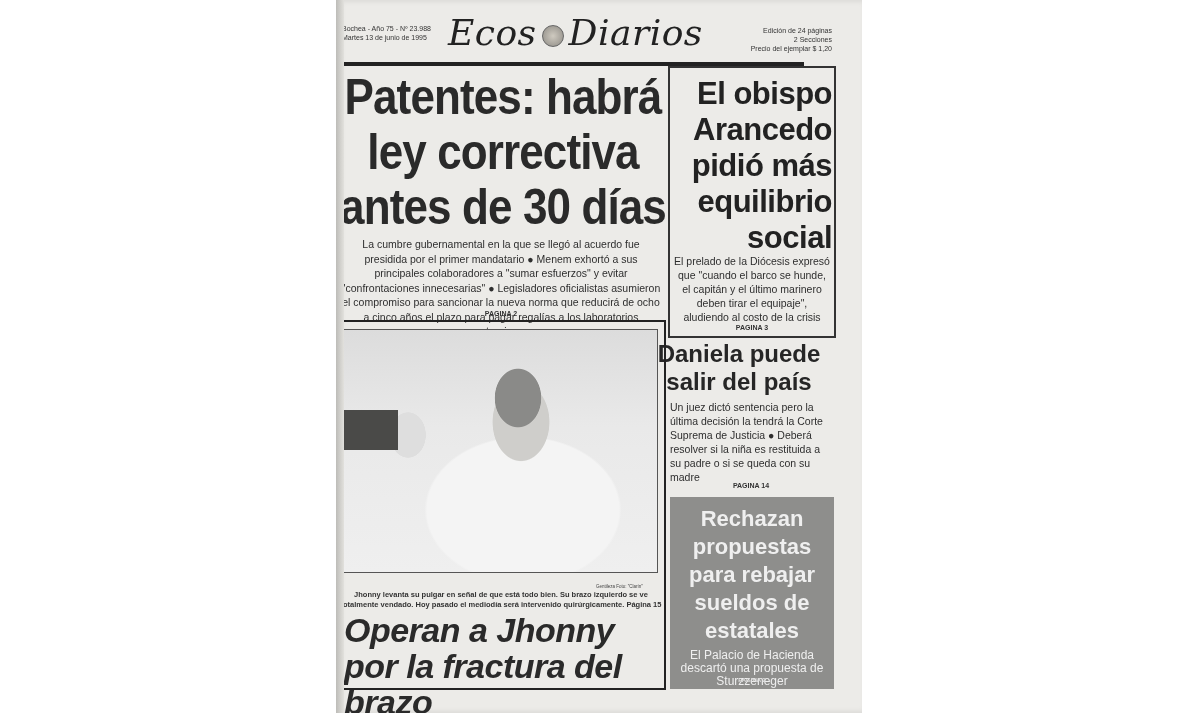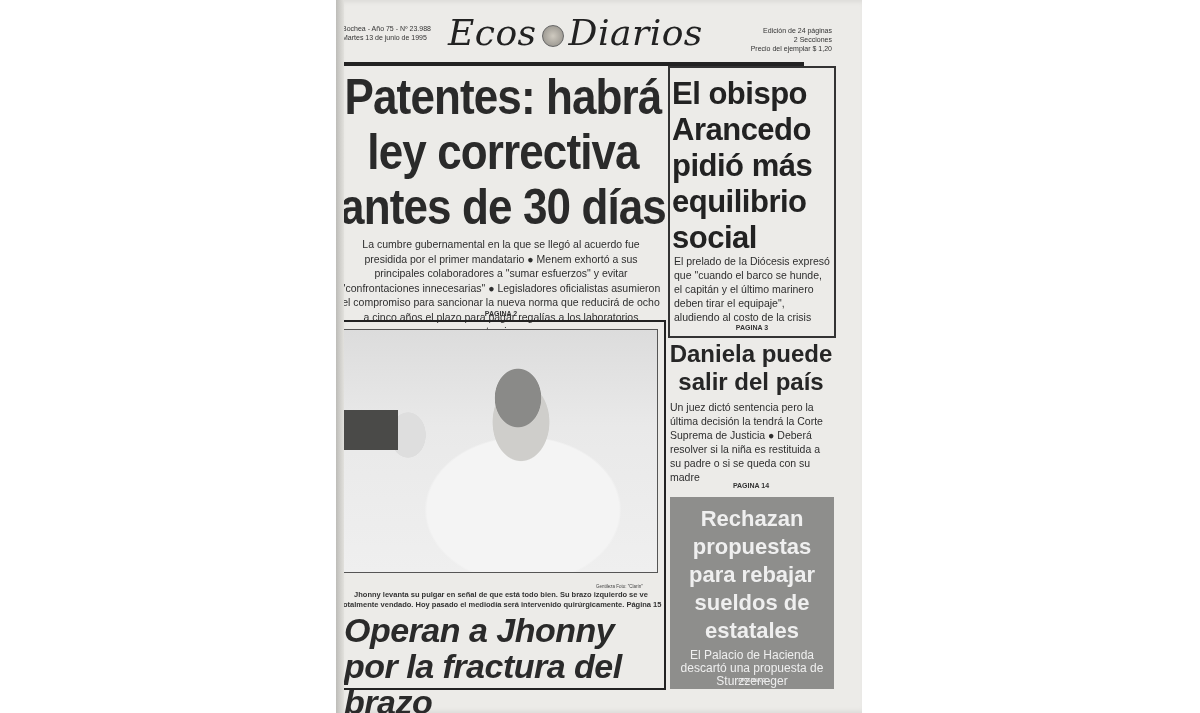--- a/index.html
+++ b/index.html
@@ -11,24 +11,24 @@
   .masthead-left { left:6px; top:24px; font-size:7px; line-height:9px; color:#333; white-space:nowrap; }
   .logo { left:112px; top:12px; font-family:"DejaVu Serif", serif; font-style:italic; font-size:36px; color:#222; letter-spacing:0.5px; white-space:nowrap; }
   .seal { display:inline-block; width:20px; height:20px; border-radius:50%; background:radial-gradient(circle,#cfcac0,#8d8a84); border:1px solid #666; vertical-align:middle; margin:0 5px; }
   .masthead-right { right:30px; top:26px; font-size:7px; line-height:9px; color:#333; text-align:right; }
   .rule { left:4px; top:62px; width:464px; height:4px; background:#222; }
   .main-head { left:2px; top:70px; width:330px; font-family:"Liberation Sans", sans-serif; font-weight:bold; font-size:50px; line-height:55px; color:#2a2a2a; text-align:center; letter-spacing:-1px; transform:scaleX(0.88); transform-origin:left top; width:375px; }
   .main-sub { left:4px; top:237px; width:322px; font-size:10.5px; line-height:14.5px; color:#2e2e2e; text-align:center; }
   .pagina { font-size:7px; font-weight:bold; color:#333; text-align:center; }
   .main-pag { left:4px; top:310px; width:322px; }
   .box-right { left:332px; top:66px; width:164px; height:268px; border:2px solid #333; }
-  .box-head { left:2px; top:8px; width:160px; font-weight:bold; font-size:31px; line-height:36px; color:#222; text-align:left; letter-spacing:-0.5px; }
-  .box-sub { left:4px; top:186px; width:156px; font-size:10.5px; line-height:14px; color:#2e2e2e; text-align:left; }
+  .box-head { left:2px; top:8px; width:160px; font-weight:bold; font-size:31px; line-height:36px; color:#222; text-align:right; letter-spacing:-0.5px; }
+  .box-sub { left:4px; top:186px; width:156px; font-size:10.5px; line-height:14px; color:#2e2e2e; text-align:center; }
   .box-pag { left:4px; top:256px; width:156px; }
-  .daniela-head { left:332px; top:340px; width:166px; font-weight:bold; font-size:24px; line-height:28px; color:#262626; text-align:center; }
+  .daniela-head { left:320px; top:340px; width:166px; font-weight:bold; font-size:24px; line-height:28px; color:#262626; text-align:center; }
   .daniela-sub { left:334px; top:400px; width:162px; font-size:10.5px; line-height:14px; color:#2e2e2e; text-align:left; }
   .daniela-pag { left:334px; top:482px; width:162px; }
   .gray-box { left:334px; top:497px; width:164px; height:192px; background:#8e8e8c; }
   .gray-head { left:0; top:8px; width:164px; font-weight:bold; font-size:22px; line-height:28px; color:#efefef; text-align:center; }
   .gray-sub { left:2px; top:152px; width:160px; font-size:12px; line-height:13px; color:#efefef; text-align:center; }
   .gray-pag { left:2px; top:180px; width:160px; color:#e0e0e0; font-size:6px; }
   .photo-frame { left:4px; top:325px; width:322px; height:256px; border:2px solid #222; background:#f3f3f3; }
   .photo { position:absolute; left:2px; top:4px; width:314px; height:242px; background:
        radial-gradient(ellipse 38px 48px at 175px 68px, #8a8a88 0 60%, transparent 62%),
        radial-gradient(ellipse 40px 55px at 178px 92px, #cfcecb 0 70%, transparent 72%),

